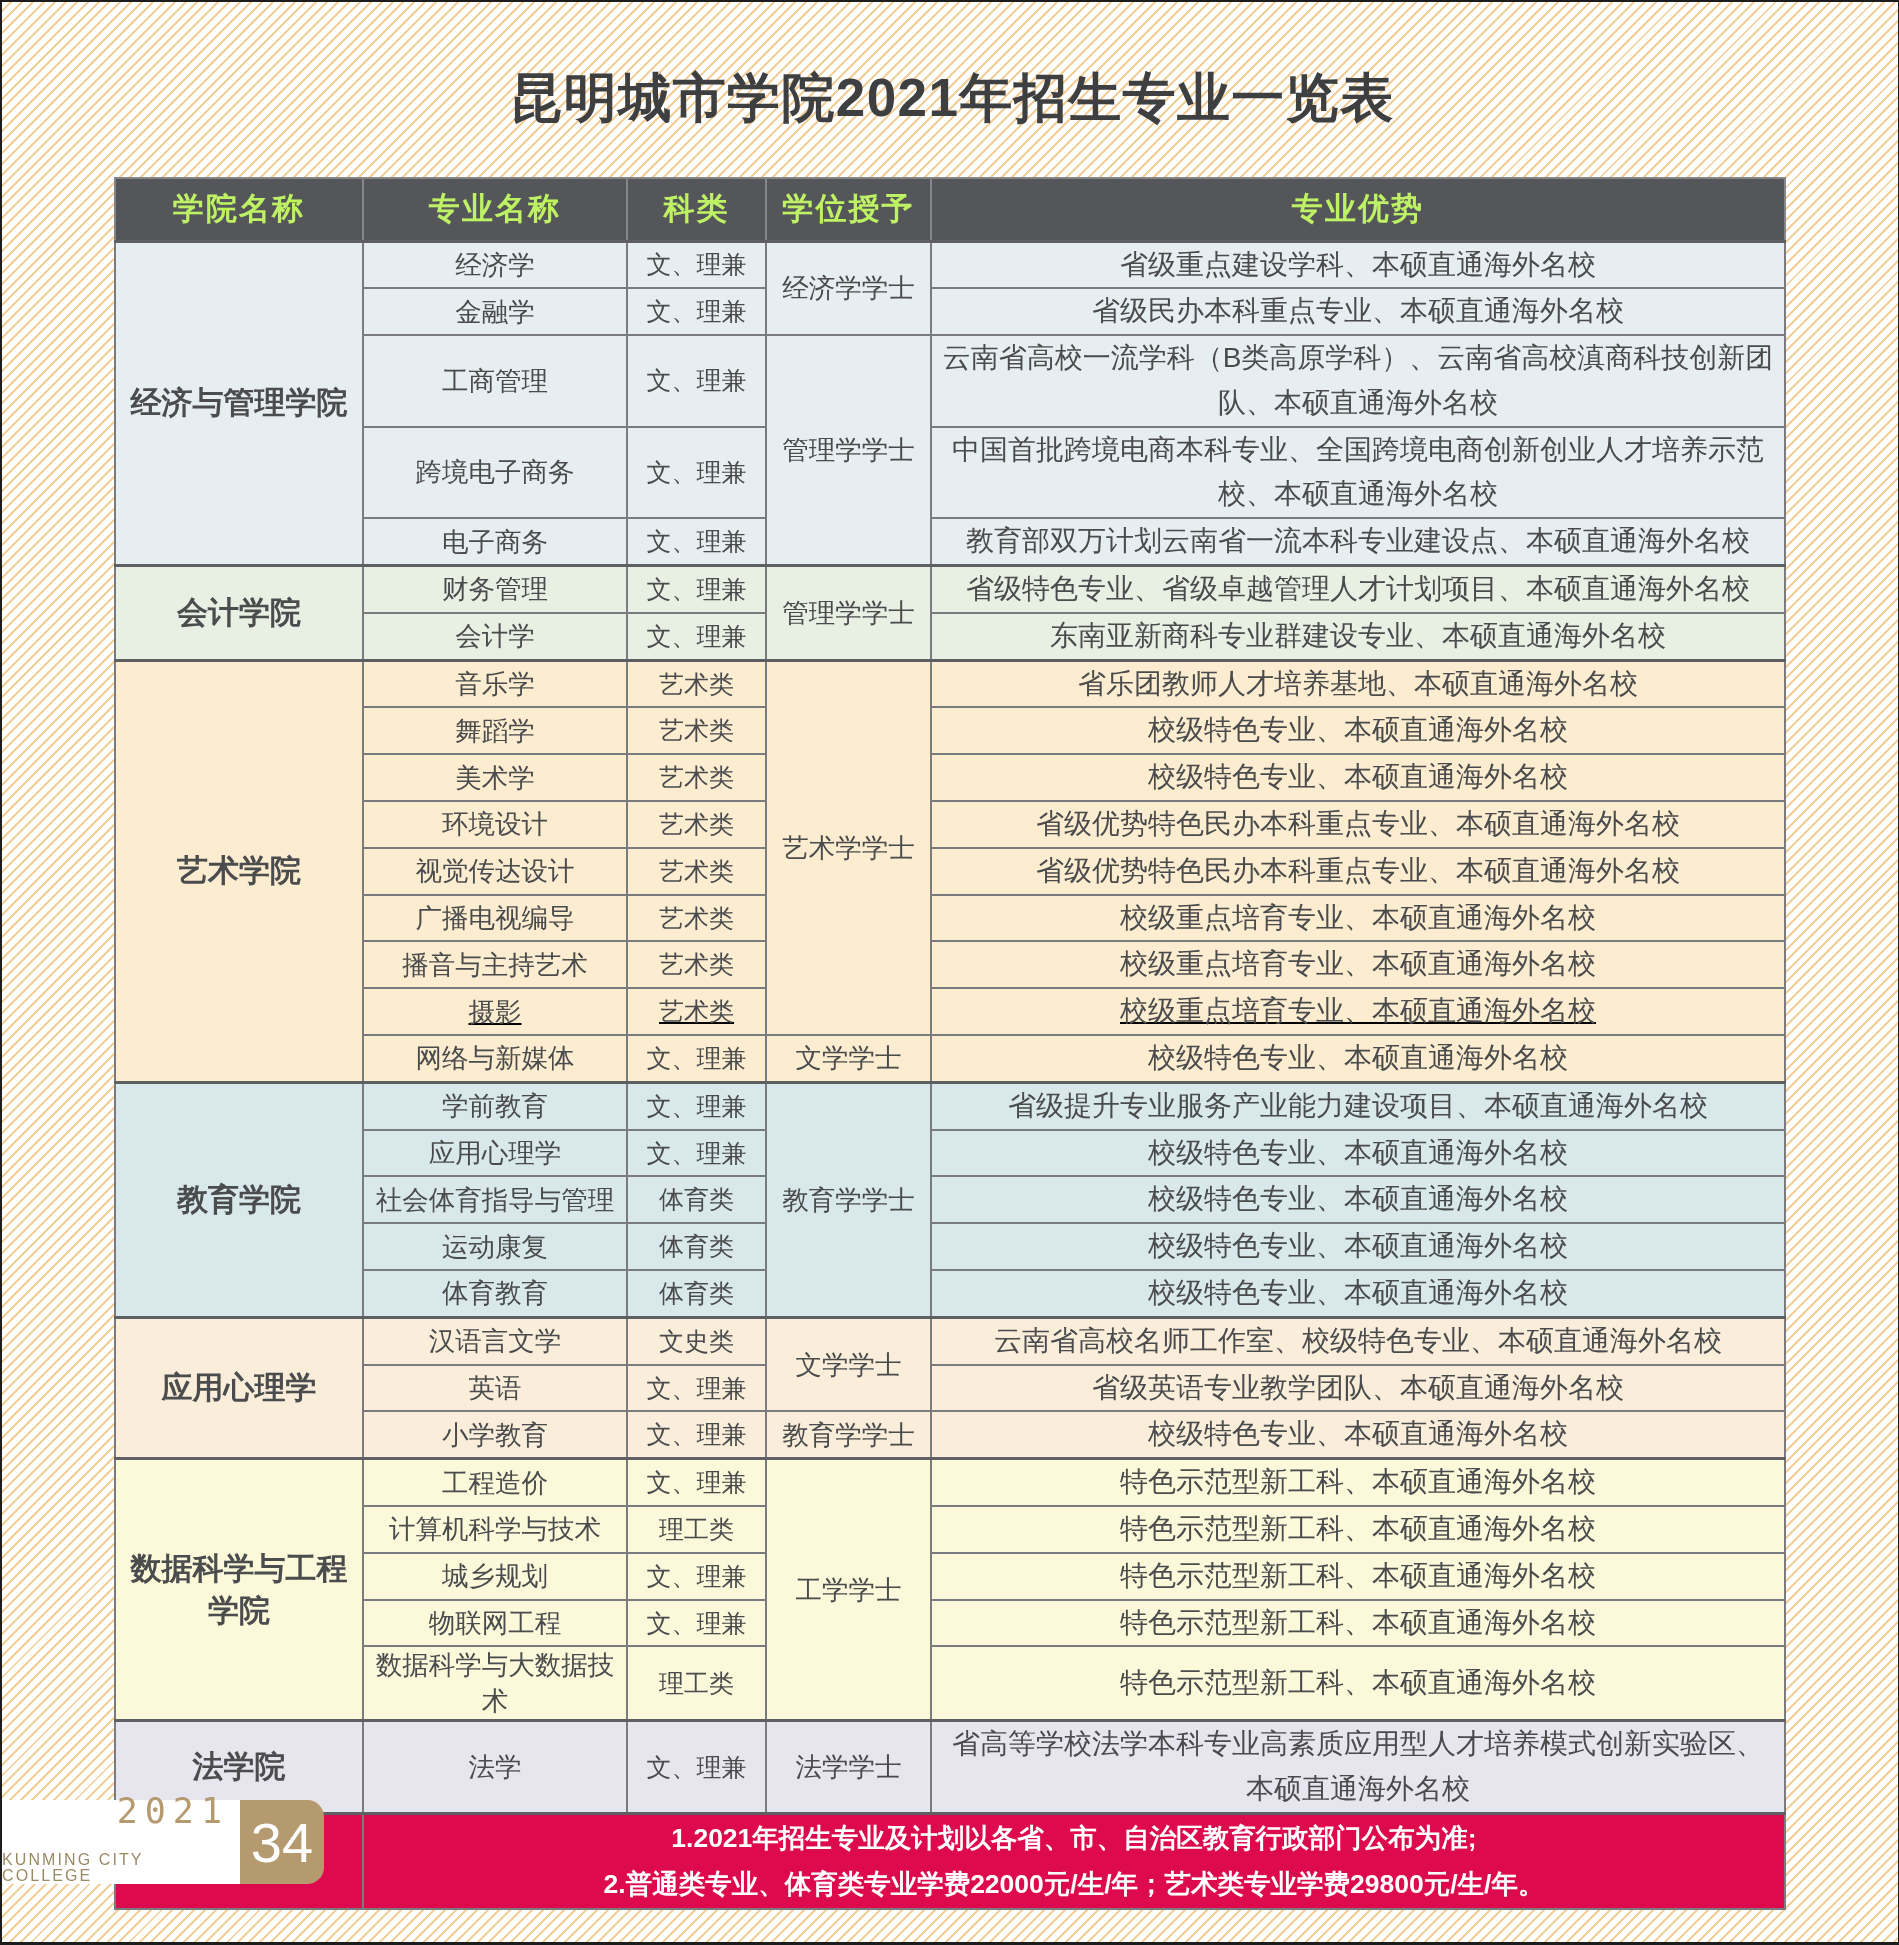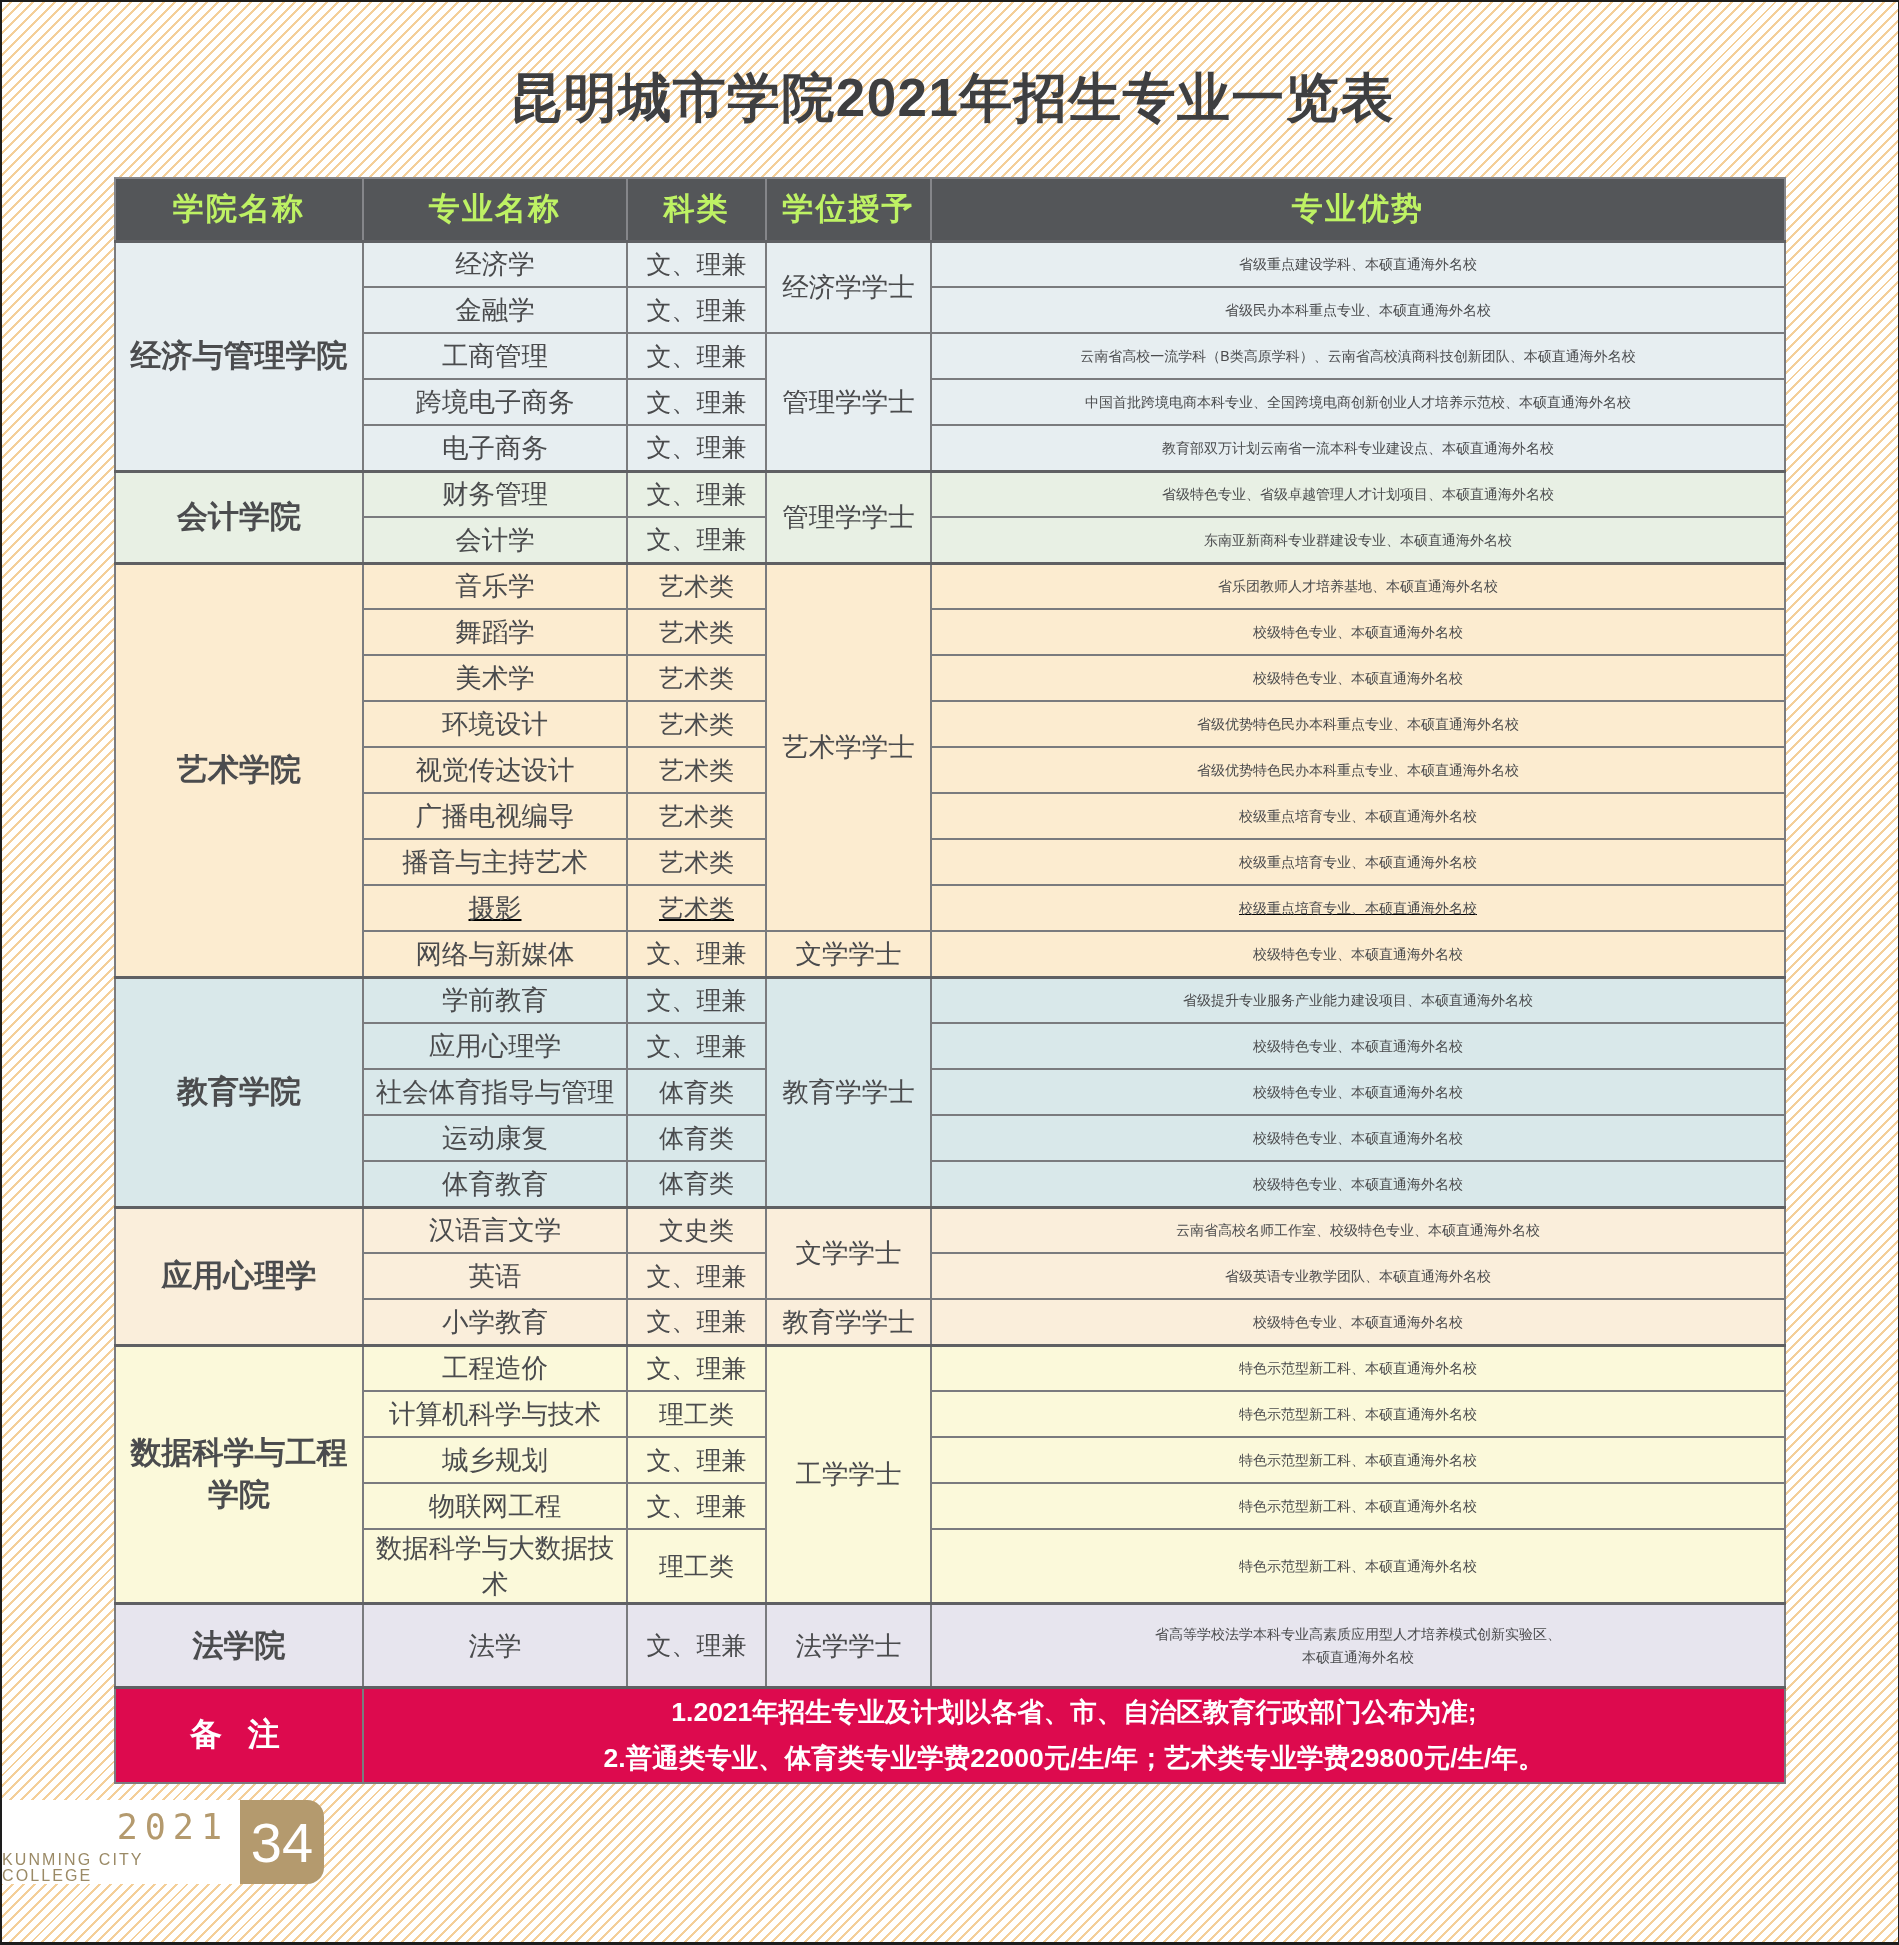--- a/index.html
+++ b/index.html
@@ -61,21 +61,21 @@
   td.college-cell {
     font-size: 31px;
     font-weight: bold;
     white-space: pre-line;
     line-height: 1.35;
     color: #4b4c4e;
   }
   td.major-cell    { font-size: 26.5px; }
   td.category-cell { font-size: 25px; }
   td.degree-cell   { font-size: 26.5px; }
-  td.advantage-cell{ font-size: 14px; white-space: pre-line; line-height: 1.6; }
+  td.advantage-cell{ font-size: 28px; white-space: pre-line; line-height: 1.6; }
 
   tr.note-row { height: 91px; }
   td.note-label-cell {
     font-size: 32px;
     font-weight: bold;
     color: #ffffff;
     letter-spacing: 8.4px;
     border-color: #8c germination;
   }
   td.note-content-cell { }
@@ -116,21 +116,21 @@
     padding-right: 11px;
   }
   .footer-year {
     font-family: "DejaVu Sans Mono", monospace;
     font-size: 35px;
     letter-spacing: 7px;
     color: #b49a6e;
     line-height: 1;
   }
   .footer-college-en {
-    margin-top: 7px;
+    margin-top: 23px;
     font-size: 16px;
     letter-spacing: 2.1px;
     color: #9b8a66;
     line-height: 1;
   }
   .footer-page-number {
     position: absolute;
     left: 238px; top: 0;
     width: 84px; height: 84px;
     display: flex;

